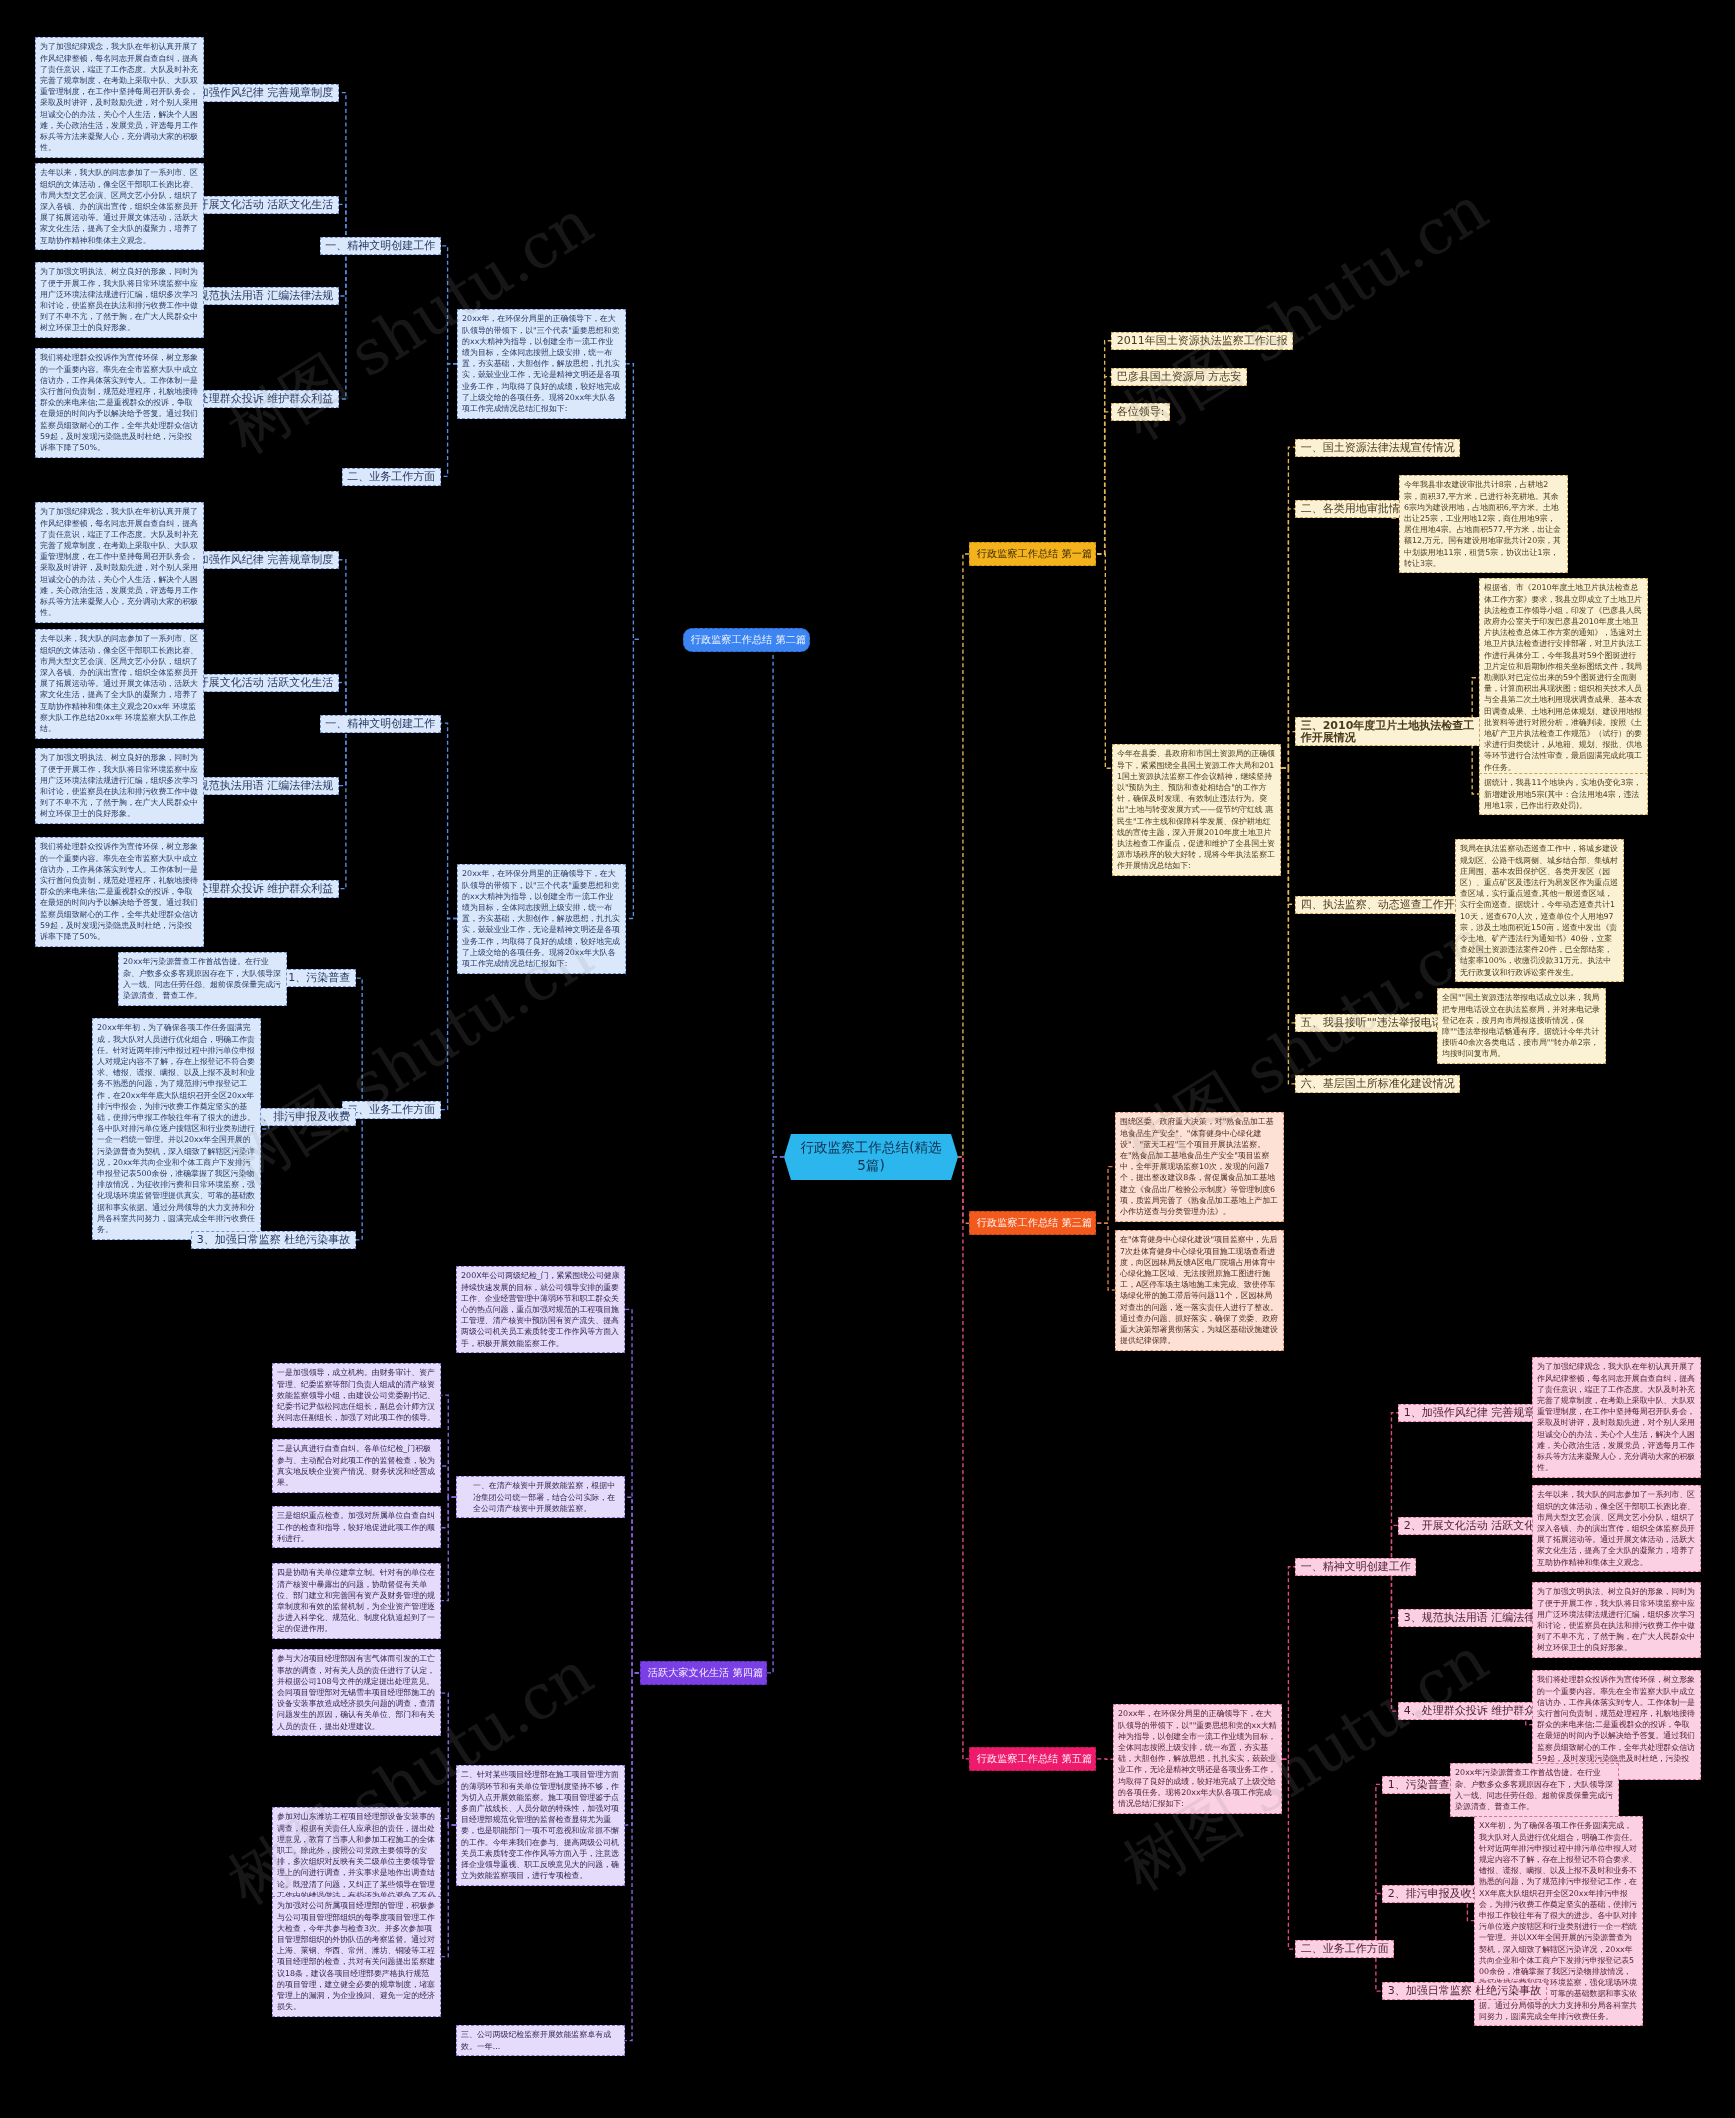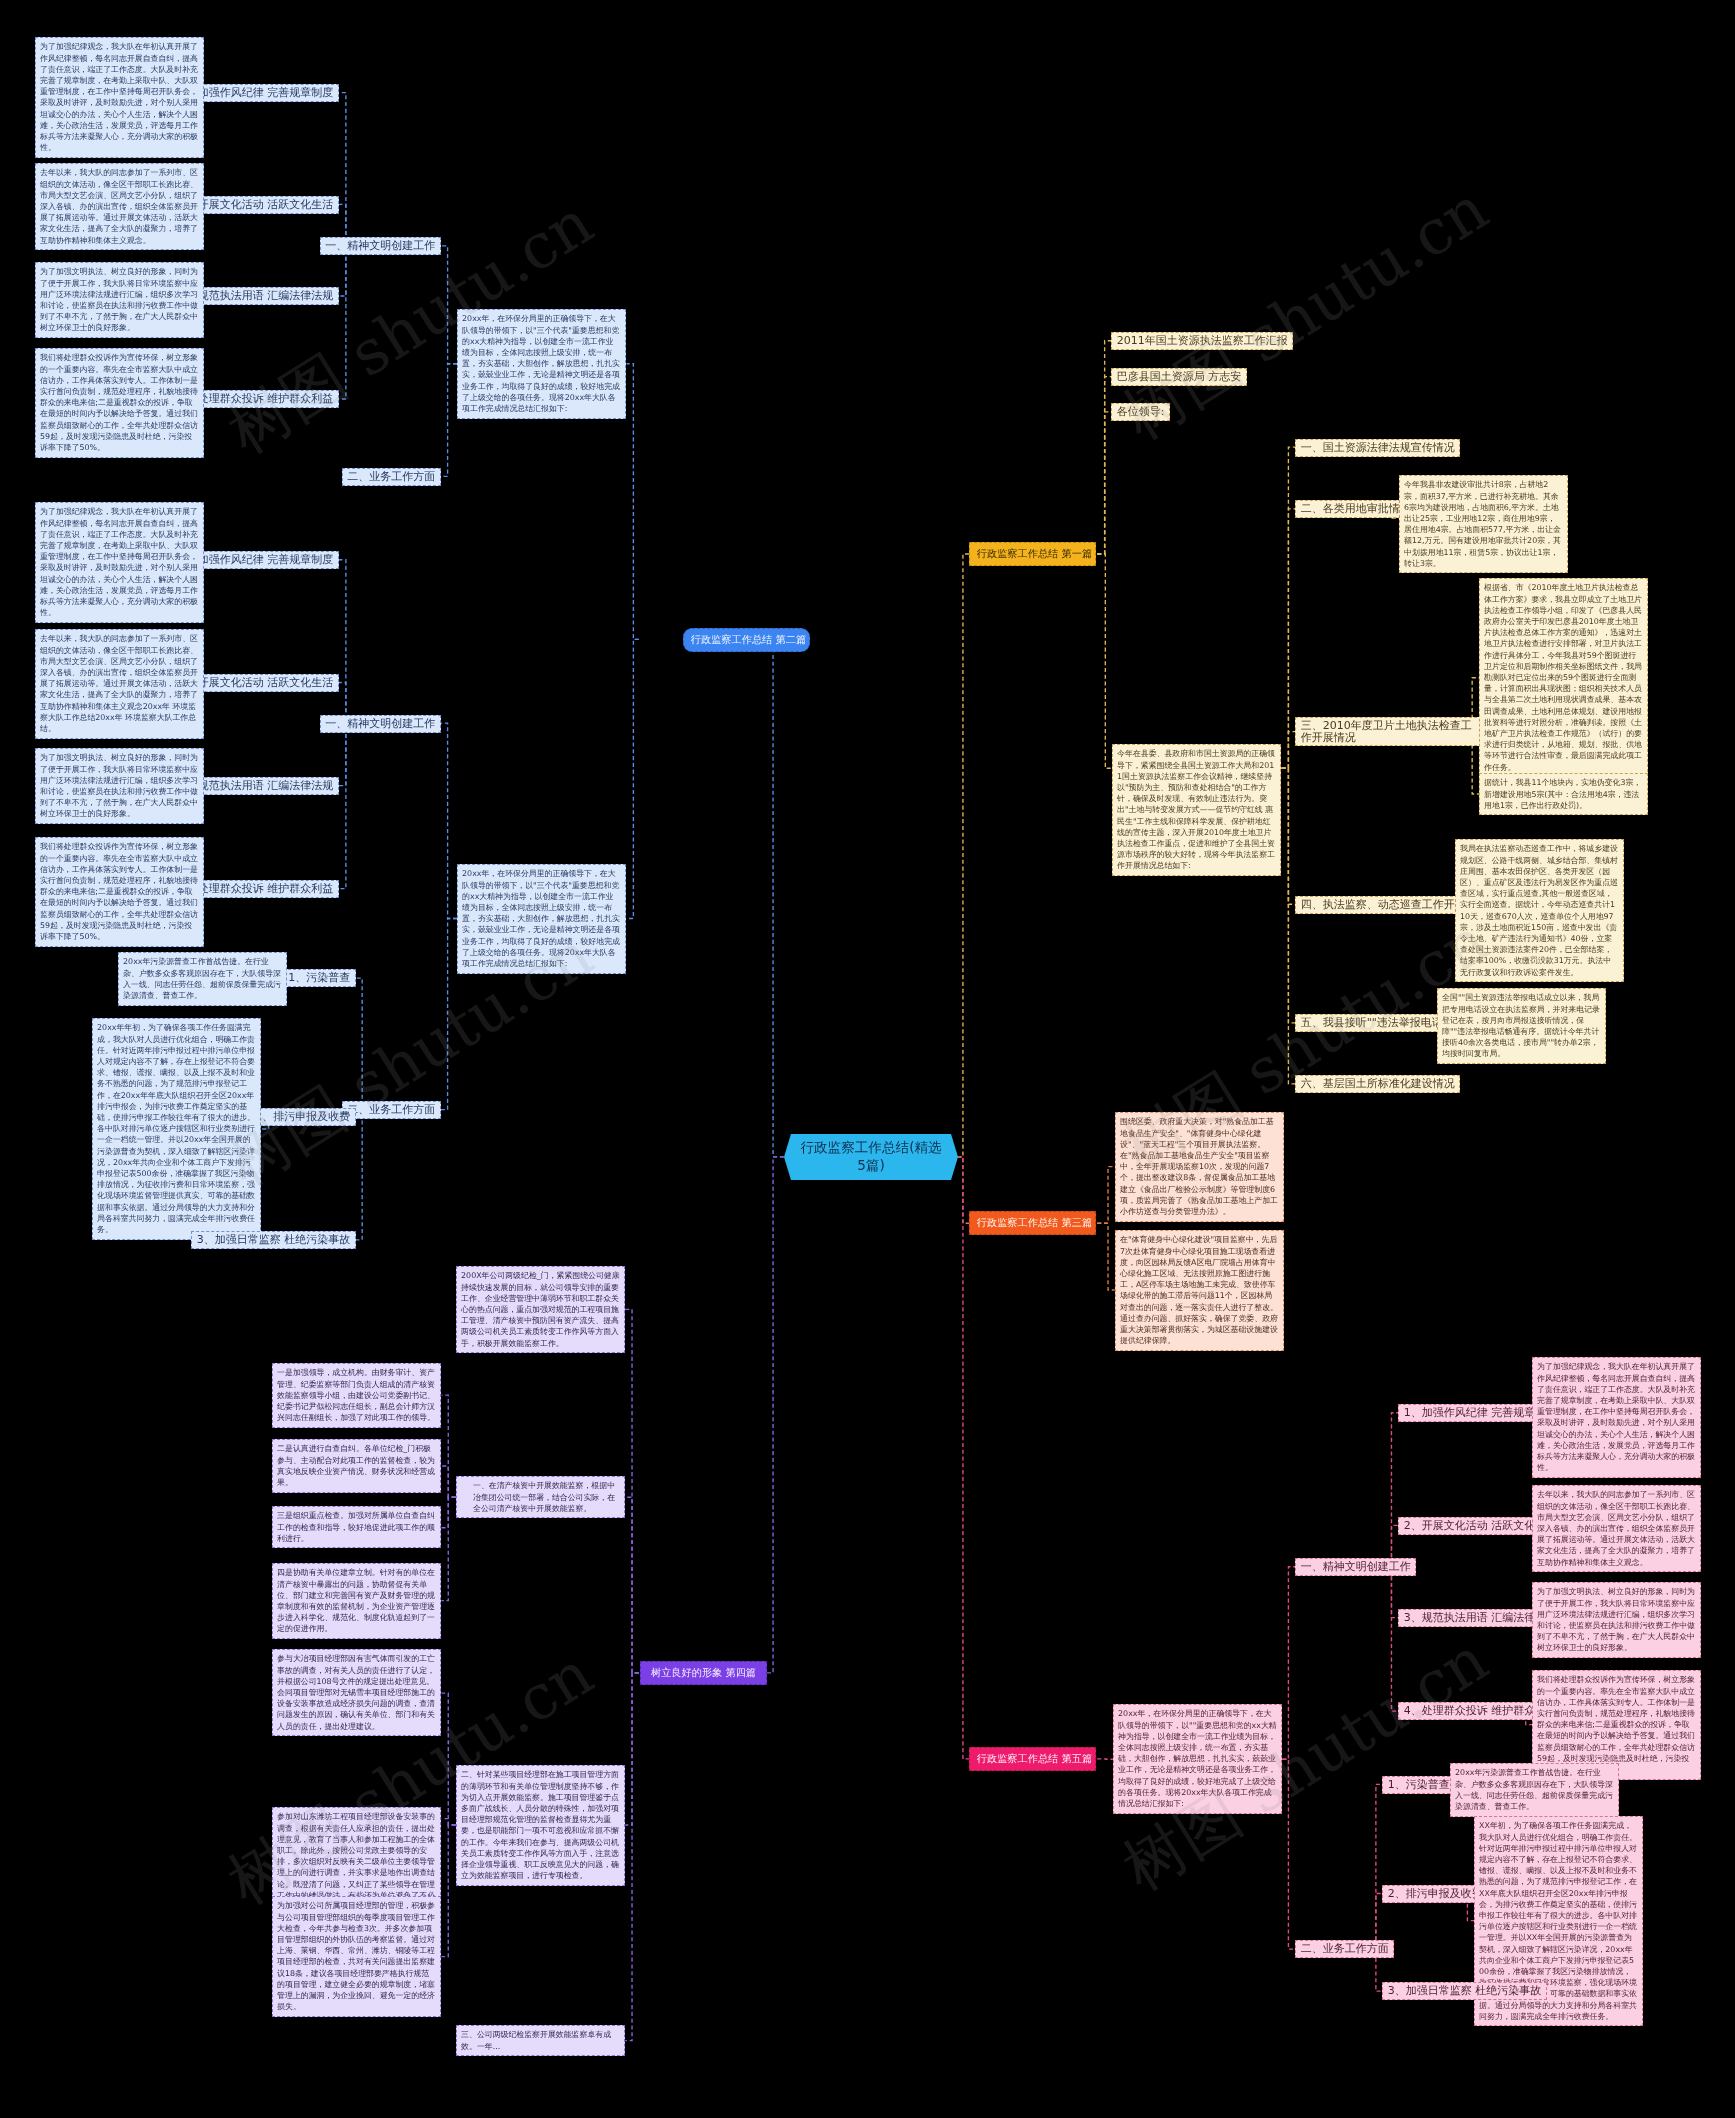--- a/index.html
+++ b/index.html
@@ -3,21 +3,21 @@
 <meta charset="utf-8">
 <style>
   html, body { margin:0; padding:0; background:#000; }
   #canvas { position:relative; width:1736px; height:2119px; background:#000; overflow:hidden;
             font-family:"DejaVu Sans","Liberation Sans",sans-serif; }
   #links { position:absolute; left:0; top:0; width:1736px; height:2119px; z-index:1; pointer-events:none; }
   .node { position:absolute; box-sizing:border-box; z-index:2; border:1px dashed var(--bd);
           background:var(--bg); color:var(--fg); }
   .leaf { width:169px; padding:3.4px 4.1px; font-size:7.9px; line-height:11.2px; word-break:break-all; }
   .label { padding:2px 4.7px; font-size:11px; line-height:11.5px; white-space:nowrap; }
-  .label.wrap { white-space:normal; width:187px; }
+  .label.wrap { white-space:normal; width:187px;font-weight:bold; }
   .branch { padding:4.1px 6.8px; font-size:10.2px; line-height:13.6px; white-space:nowrap; width:127px; text-align:center; }
   .center { left:784px; top:1134px; width:174px; height:46px; border:none; background:var(--center,#2bb6ee);
             color:#10304f; font-size:13.6px; line-height:17.6px; text-align:center; padding:5.4px 12.2px; box-sizing:border-box;
             clip-path:polygon(0 50%, 4% 0, 96% 0, 100% 50%, 96% 100%, 4% 100%); }
   .t-gold   { --bg:#fbf1d5; --bd:#c9a352; --fg:#4a3a1c; --line:#e2b654; }
   .t-blue   { --bg:#dbe7fb; --bd:#6f93cf; --fg:#1f355e; --line:#5a8de6; }
   .t-purple { --bg:#e5dbfb; --bd:#8f73d9; --fg:#2c1f4a; --line:#8a63e0; }
   .t-orange { --bg:#fce1d4; --bd:#d98a62; --fg:#4d2b1c; --line:#de7a45; }
   .t-pink   { --bg:#fbd0e2; --bd:#d6739b; --fg:#4b1c2f; --line:#e24a84; }
   .branch.t-gold   { background:var(--b1,#f4b31d); color:#3a2a05; border-color:#b9860f; }
@@ -176,21 +176,21 @@
   <div id="b2p1i2d" class="node leaf t-blue" style="left:35px;top:748px;">为了加强文明执法、树立良好的形象，同时为了便于开展工作，我大队将日常环境监察中应用广泛环境法律法规进行汇编，组织多次学习和讨论，使监察员在执法和排污收费工作中做到了不卑不亢，了然于胸，在广大人民群众中树立环保卫士的良好形象。</div>
   <div id="b2p1i3" class="node label t-blue" style="right:1397px;top:880px;">4、处理群众投诉 维护群众利益</div>
   <div id="b2p1i3d" class="node leaf t-blue" style="left:35px;top:837px;">我们将处理群众投诉作为宣传环保，树立形象的一个重要内容。率先在全市监察大队中成立信访办，工作具体落实到专人。工作体制一是实行首问负责制，规范处理程序，礼貌地接待群众的来电来信;二是重视群众的投诉，争取在最短的时间内予以解决给予答复。通过我们监察员细致耐心的工作，全年共处理群众信访59起，及时发现污染隐患及时杜绝，污染投诉率下降了50%。</div>
   <div id="b2p1s1" class="node label t-blue" style="right:1295px;top:1101px;">二、业务工作方面</div>
   <div id="b2p1b0" class="node label t-blue" style="right:1380px;top:969px;">1、污染普查</div>
   <div id="b2p1b0d" class="node leaf t-blue" style="left:118px;top:952px;">20xx年污染源普查工作首战告捷。在行业杂、户数多众多客观原因存在下，大队领导深入一线、同志任劳任怨、超前保质保量完成污染源清查、普查工作。</div>
   <div id="b2p1b1" class="node label t-blue" style="right:1380px;top:1108px;">2、排污申报及收费</div>
   <div id="b2p1b1d" class="node leaf t-blue" style="left:92px;top:1018px;">20xx年年初，为了确保各项工作任务圆满完成，我大队对人员进行优化组合，明确工作责任。针对近两年排污申报过程中排污单位申报人对规定内容不了解，存在上报登记不符合要求、错报、谎报、瞒报、以及上报不及时和业务不熟悉的问题，为了规范排污申报登记工作，在20xx年年底大队组织召开全区20xx年排污申报会，为排污收费工作奠定坚实的基础，使排污申报工作较往年有了很大的进步。各中队对排污单位逐户按辖区和行业类别进行一企一档统一管理。并以20xx年全国开展的污染源普查为契机，深入细致了解辖区污染详况，20xx年共向企业和个体工商户下发排污申报登记表500余份，准确掌握了我区污染物排放情况，为征收排污费和日常环境监察，强化现场环境监督管理提供真实、可靠的基础数据和事实依据。通过分局领导的大力支持和分局各科室共同努力，圆满完成全年排污收费任务。</div>
   <div id="b2p1b2" class="node label t-blue" style="right:1380px;top:1231px;">3、加强日常监察 杜绝污染事故</div>
 
-  <div id="b4" class="node branch t-purple" style="right:969px;top:1661px;">树立良好的形象 第四篇</div>
+  <div id="b4" class="node branch t-purple" style="right:969px;top:1661px;">活跃大家文化生活 第四篇</div>
   <div id="b4i" class="node leaf t-purple" style="left:456px;top:1266px;">200X年公司两级纪检_门，紧紧围绕公司健康持续快速发展的目标，就公司领导安排的重要工作、企业经营管理中薄弱环节和职工群众关心的热点问题，重点加强对规范的工程项目施工管理、清产核资中预防国有资产流失、提高两级公司机关员工素质转变工作作风等方面入手，积极开展效能监察工作。</div>
   <div id="b4s0" class="node leaf t-purple" style="left:456px;top:1476px;padding-left:16px;">一、在清产核资中开展效能监察，根据中冶集团公司统一部署，结合公司实际，在全公司清产核资中开展效能监察。</div>
   <div id="b4s0d0" class="node leaf t-purple" style="left:272px;top:1363px;">一是加强领导，成立机构。由财务审计、资产管理、纪委监察等部门负责人组成的清产核资效能监察领导小组，由建设公司党委副书记、纪委书记尹似松同志任组长，副总会计师方汉兴同志任副组长，加强了对此项工作的领导。</div>
   <div id="b4s0d1" class="node leaf t-purple" style="left:272px;top:1439px;">二是认真进行自查自纠。各单位纪检_门积极参与、主动配合对此项工作的监督检查，较为真实地反映企业资产情况、财务状况和经营成果。</div>
   <div id="b4s0d2" class="node leaf t-purple" style="left:272px;top:1506px;">三是组织重点检查。加强对所属单位自查自纠工作的检查和指导，较好地促进此项工作的顺利进行。</div>
   <div id="b4s0d3" class="node leaf t-purple" style="left:272px;top:1563px;">四是协助有关单位建章立制。针对有的单位在清产核资中暴露出的问题，协助督促有关单位、部门建立和完善国有资产及财务管理的规章制度和有效的监督机制，为企业资产管理逐步进入科学化、规范化、制度化轨道起到了一定的促进作用。</div>
   <div id="b4s1" class="node leaf t-purple" style="left:456px;top:1765px;">二、针对某些项目经理部在施工项目管理方面的薄弱环节和有关单位管理制度坚持不够，作为切入点开展效能监察。施工项目管理鉴于点多面广战线长、人员分散的特殊性，加强对项目经理部规范化管理的监督检查显得尤为重要，也是职能部门一项不可忽视和应常抓不懈的工作。今年来我们在参与、提高两级公司机关员工素质转变工作作风等方面入手，注意选择企业领导重视、职工反映意见大的问题，确立为效能监察项目，进行专项检查。</div>
   <div id="b4s1d0" class="node leaf t-purple" style="left:272px;top:1649px;">参与大冶项目经理部因有害气体而引发的工亡事故的调查，对有关人员的责任进行了认定，并根据公司108号文件的规定提出处理意见。会同项目管理部对无锡雪丰项目经理部施工的设备安装事故造成经济损失问题的调查，查清问题发生的原因，确认有关单位、部门和有关人员的责任，提出处理建议。</div>
   <div id="b4s1d1" class="node leaf t-purple" style="left:272px;top:1807px;">参加对山东潍坊工程项目经理部设备安装事的调查，根据有关责任人应承担的责任，提出处理意见，教育了当事人和参加工程施工的全体职工。除此外，按照公司党政主要领导的安排，多次组织对反映有关二级单位主要领导管理上的问进行调查，并实事求是地作出调查结论。既澄清了问题，又纠正了某些领导在管理工作中的错误做法，有些还为单位避免了不必要的经济损失。如对某公司主要领导将100万元公款借给私人经商办企业的错误行为，通过调查发现后立即给以制止，规避了重大经济损失。</div>
   <div id="b4s1d2" class="node leaf t-purple" style="left:272px;top:1896px;">为加强对公司所属项目经理部的管理，积极参与公司项目管理部组织的每季度项目管理工作大检查，今年共参与检查3次。并多次参加项目管理部组织的外协队伍的考察监督。通过对上海、莱钢、华西、常州、潍坊、铜陵等工程项目经理部的检查，共对有关问题提出监察建议18条，建议各项目经理部要严格执行规范的项目管理，建立健全必要的规章制度，堵塞管理上的漏洞，为企业挽回、避免一定的经济损失。</div>

